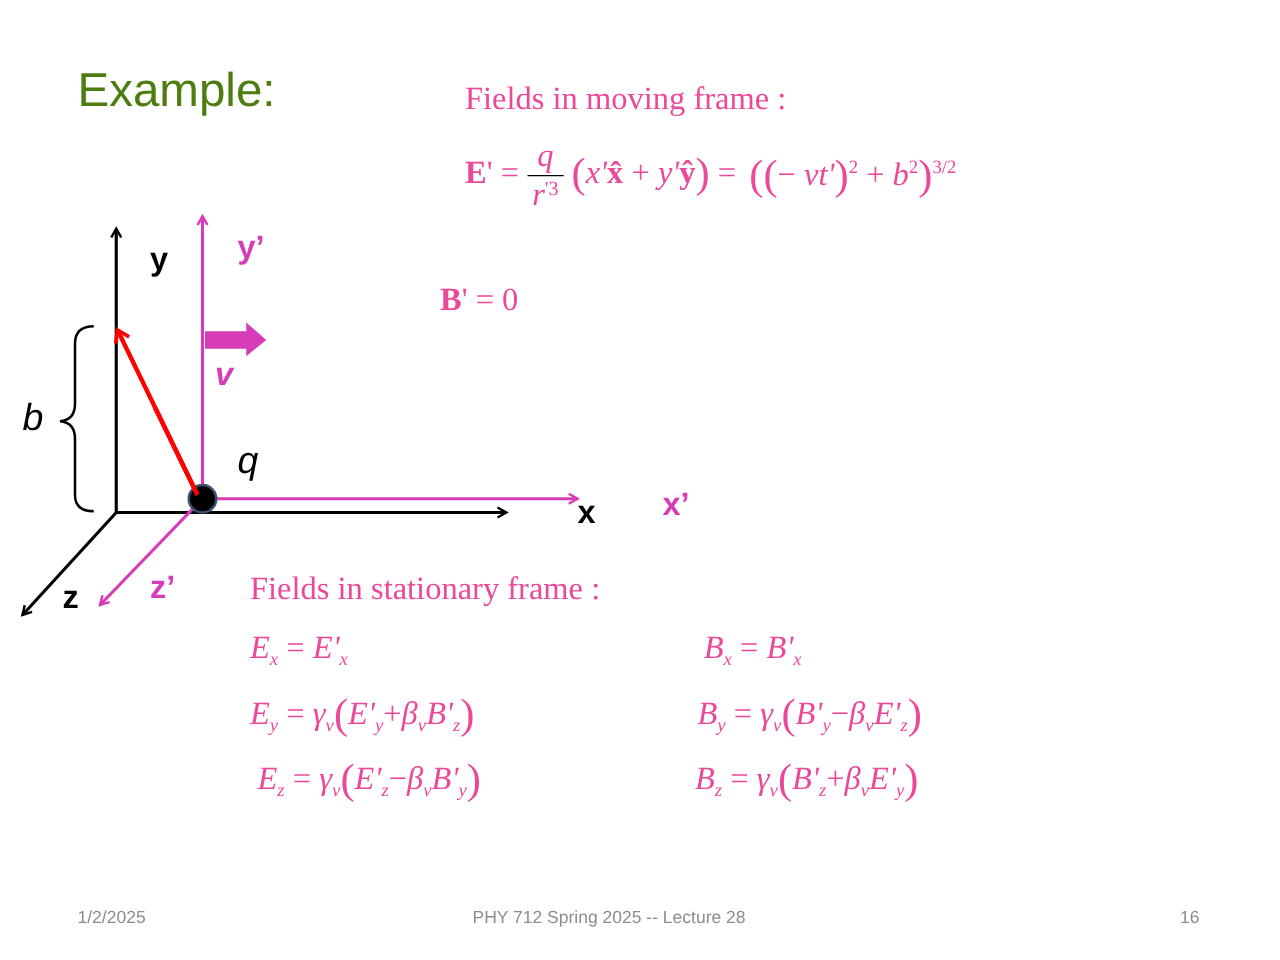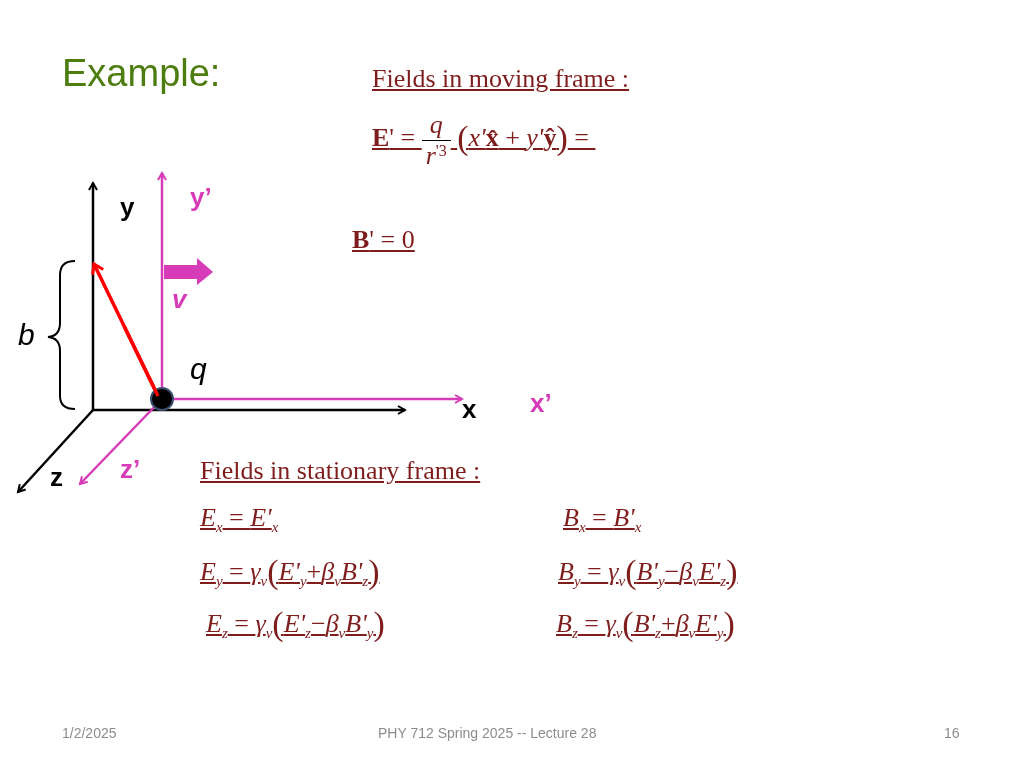--- a/index.html
+++ b/index.html
@@ -1,19 +1,19 @@
 <!DOCTYPE html>
 <html><head>
 <meta charset="utf-8">
 <style>
   html, body { margin: 0; padding: 0; }
   body { width: 1024px; height: 768px; background: #ffffff; position: relative; overflow: hidden; }
   .abs { position: absolute; }
   .sans { font-family: "Liberation Sans", sans-serif; }
-  .serif { font-family: "Liberation Serif", serif; color: #7f1d1d; text-decoration: underline; }
+  .serif { font-family: "Liberation Serif", serif; color: #ec4899; }
   .title { left: 62px; top: 52px; font-size: 38px; color: #4d7c0f; }
   .heading { font-size: 26px; }
   .eq { font-size: 26px; font-style: italic; white-space: nowrap; }
   .eq .up { font-style: normal; }
   .eq b { font-style: normal; font-weight: bold; }
   .eq sub { font-size: 15px; vertical-align: -6px; }
   .eq sup { font-size: 15px; vertical-align: 10px; }
   .frac { display: inline-block; vertical-align: middle; text-align: center; }
   .frac .num { display: block; border-bottom: 1.5px solid #000; padding: 0 4px; }
   .frac .den { display: block; padding: 0 4px; }
@@ -30,20 +30,21 @@
 <div class="abs serif heading" style="left:372px; top:64px;">Fields in moving frame :</div>
 
 <div class="abs serif eq" style="left:372px; top:110px;">
   <b>E</b><span class="up">' = </span>
   <span class="frac">
     <span class="num">q</span>
     <span class="den">r<span class="up" style="font-size:16px;vertical-align:8px;">'3</span></span>
   </span>
   <span class="paren">(</span>x'<b>x̂</b><span class="up"> + </span>y'<b>ŷ</b><span class="paren">)</span><span class="up"> = </span>
   <span class="frac">
+    <span class="den"><span class="paren">((</span><span class="up">−</span> vt'<span class="paren">)</span><sup class="up">2</sup><span class="up"> + </span>b<sup class="up">2</sup><span class="paren">)</span><sup class="up">3/2</sup></span>
   </span>
 </div>
 
 <div class="abs serif eq" style="left:352px; top:212px;margin-top:13px;">
   <b>B</b><span class="up">' = 0</span>
 </div>
 
 <svg class="abs" style="left:0; top:160px;" width="580" height="340" viewBox="0 160 580 340">
   <defs>
     <marker id="arrBlack" markerWidth="10" markerHeight="10" refX="8" refY="5" orient="auto" markerUnits="userSpaceOnUse">

